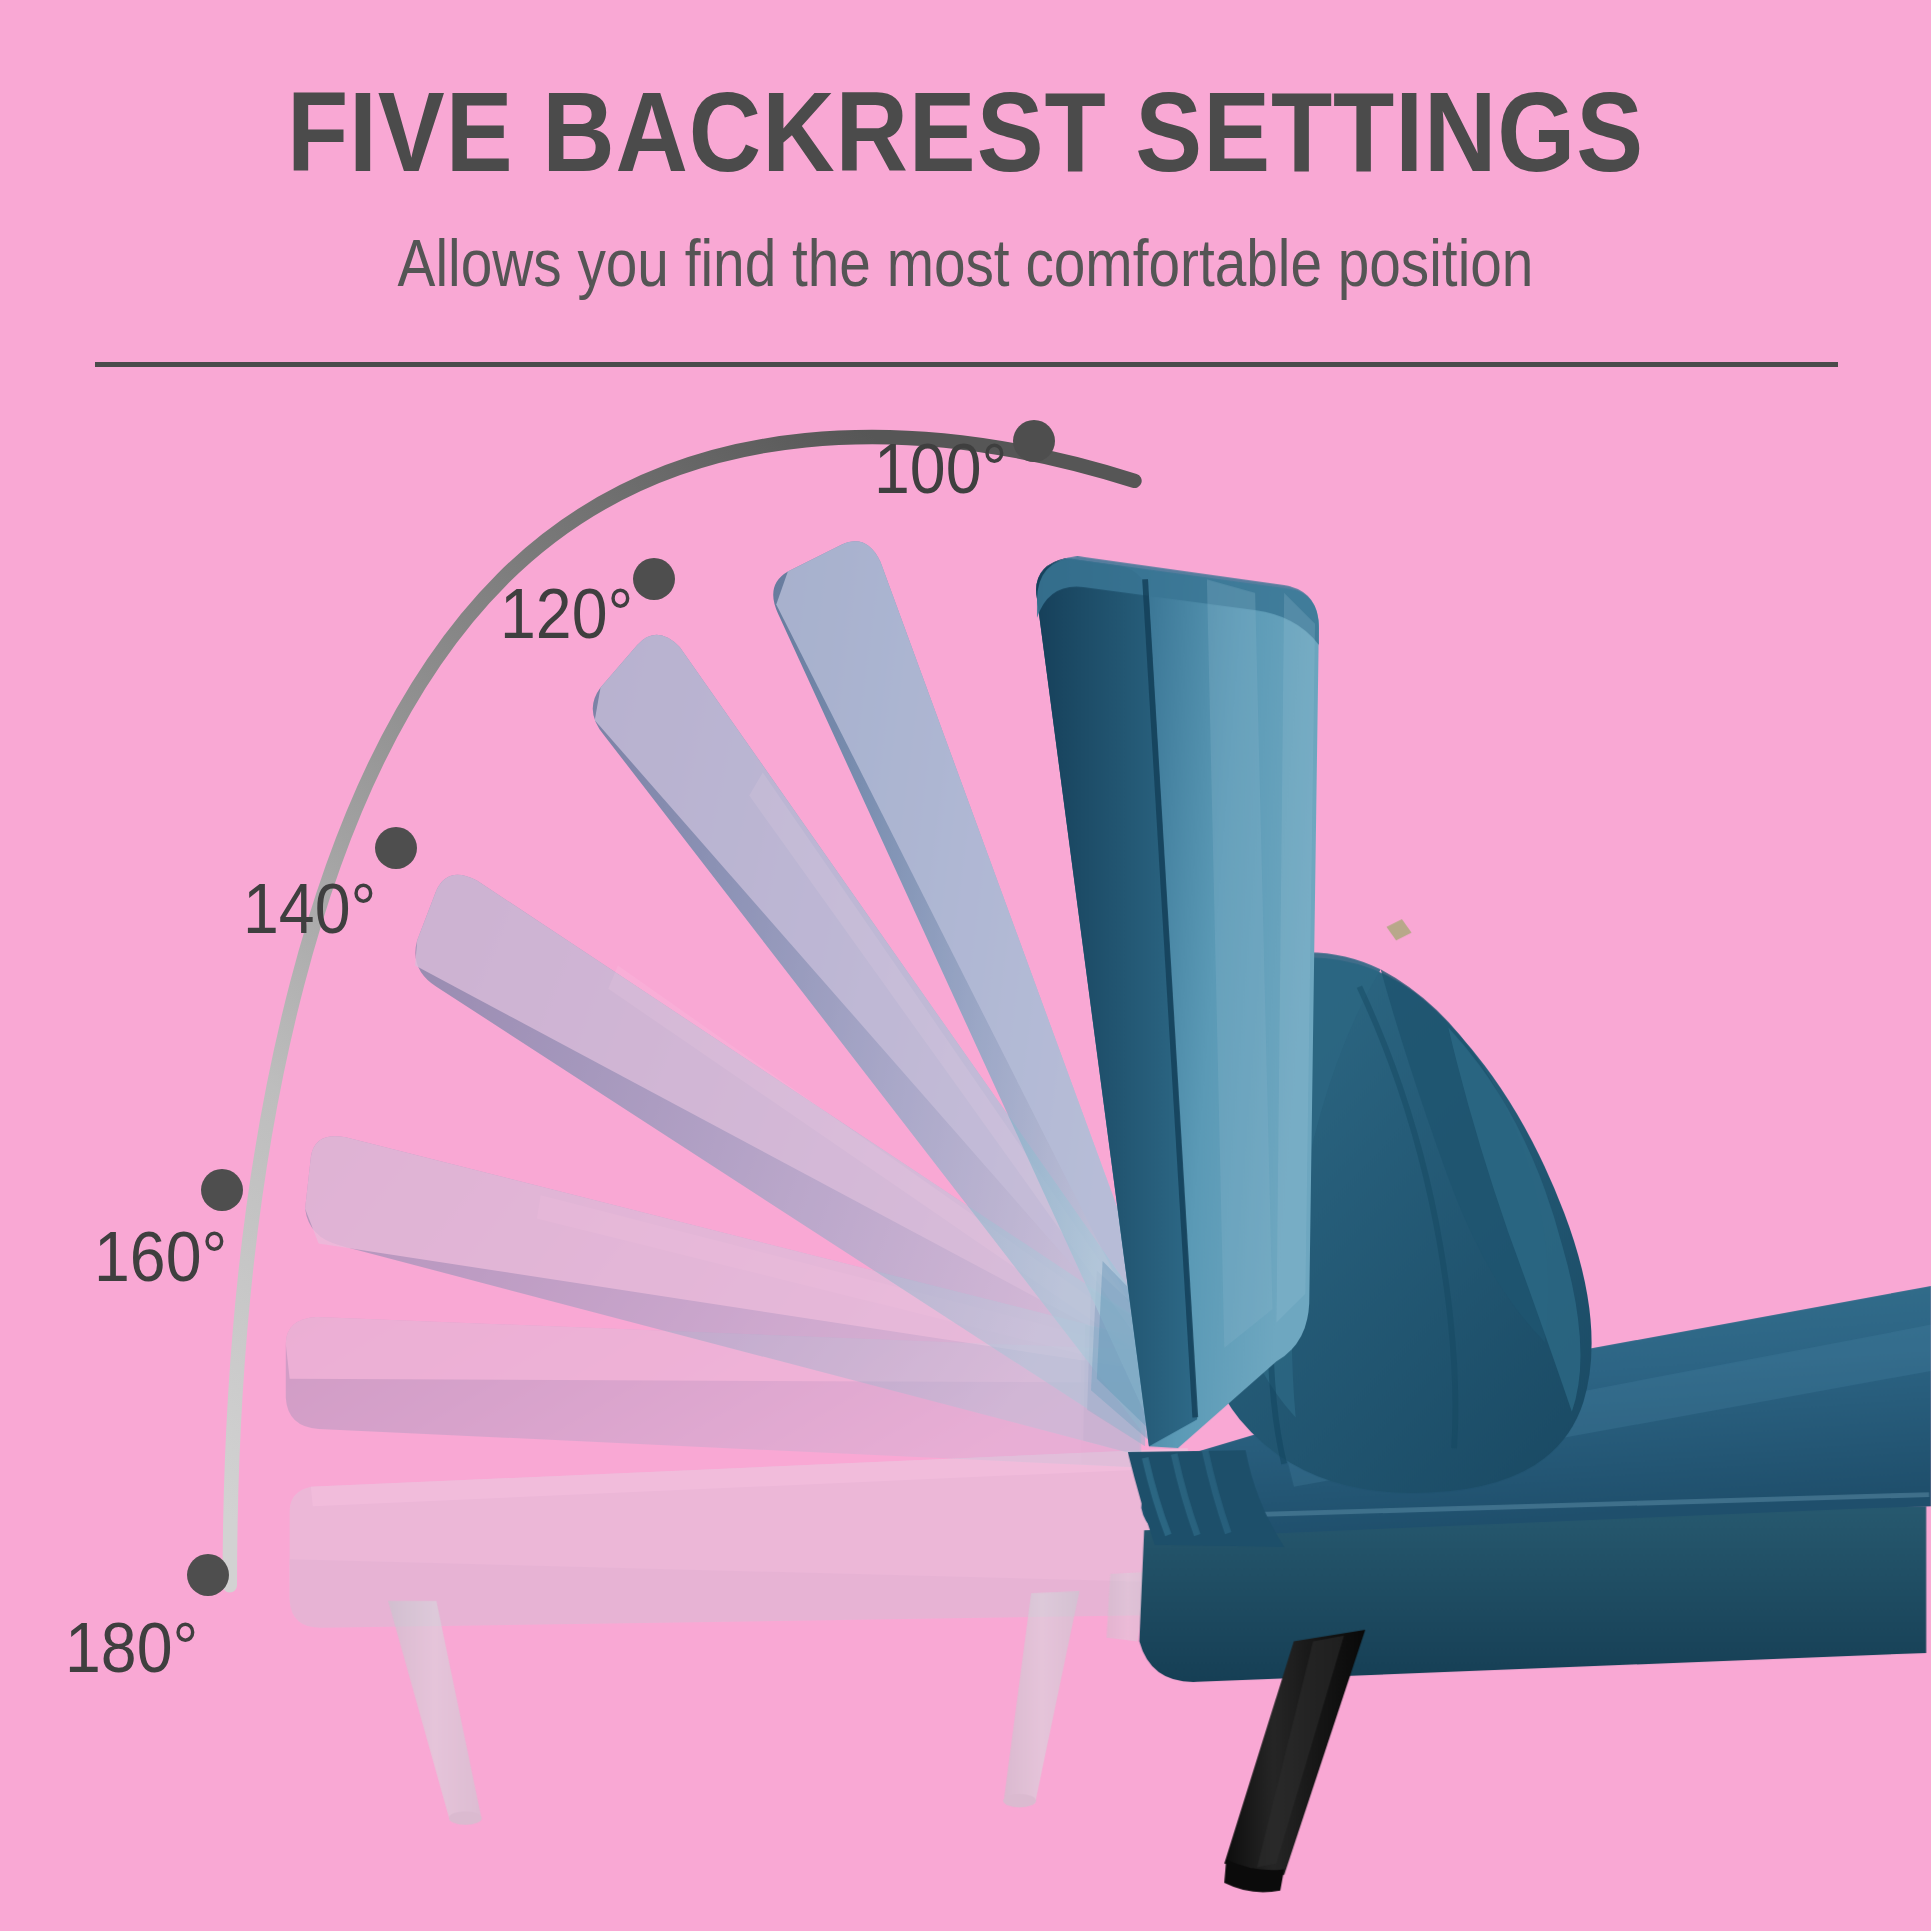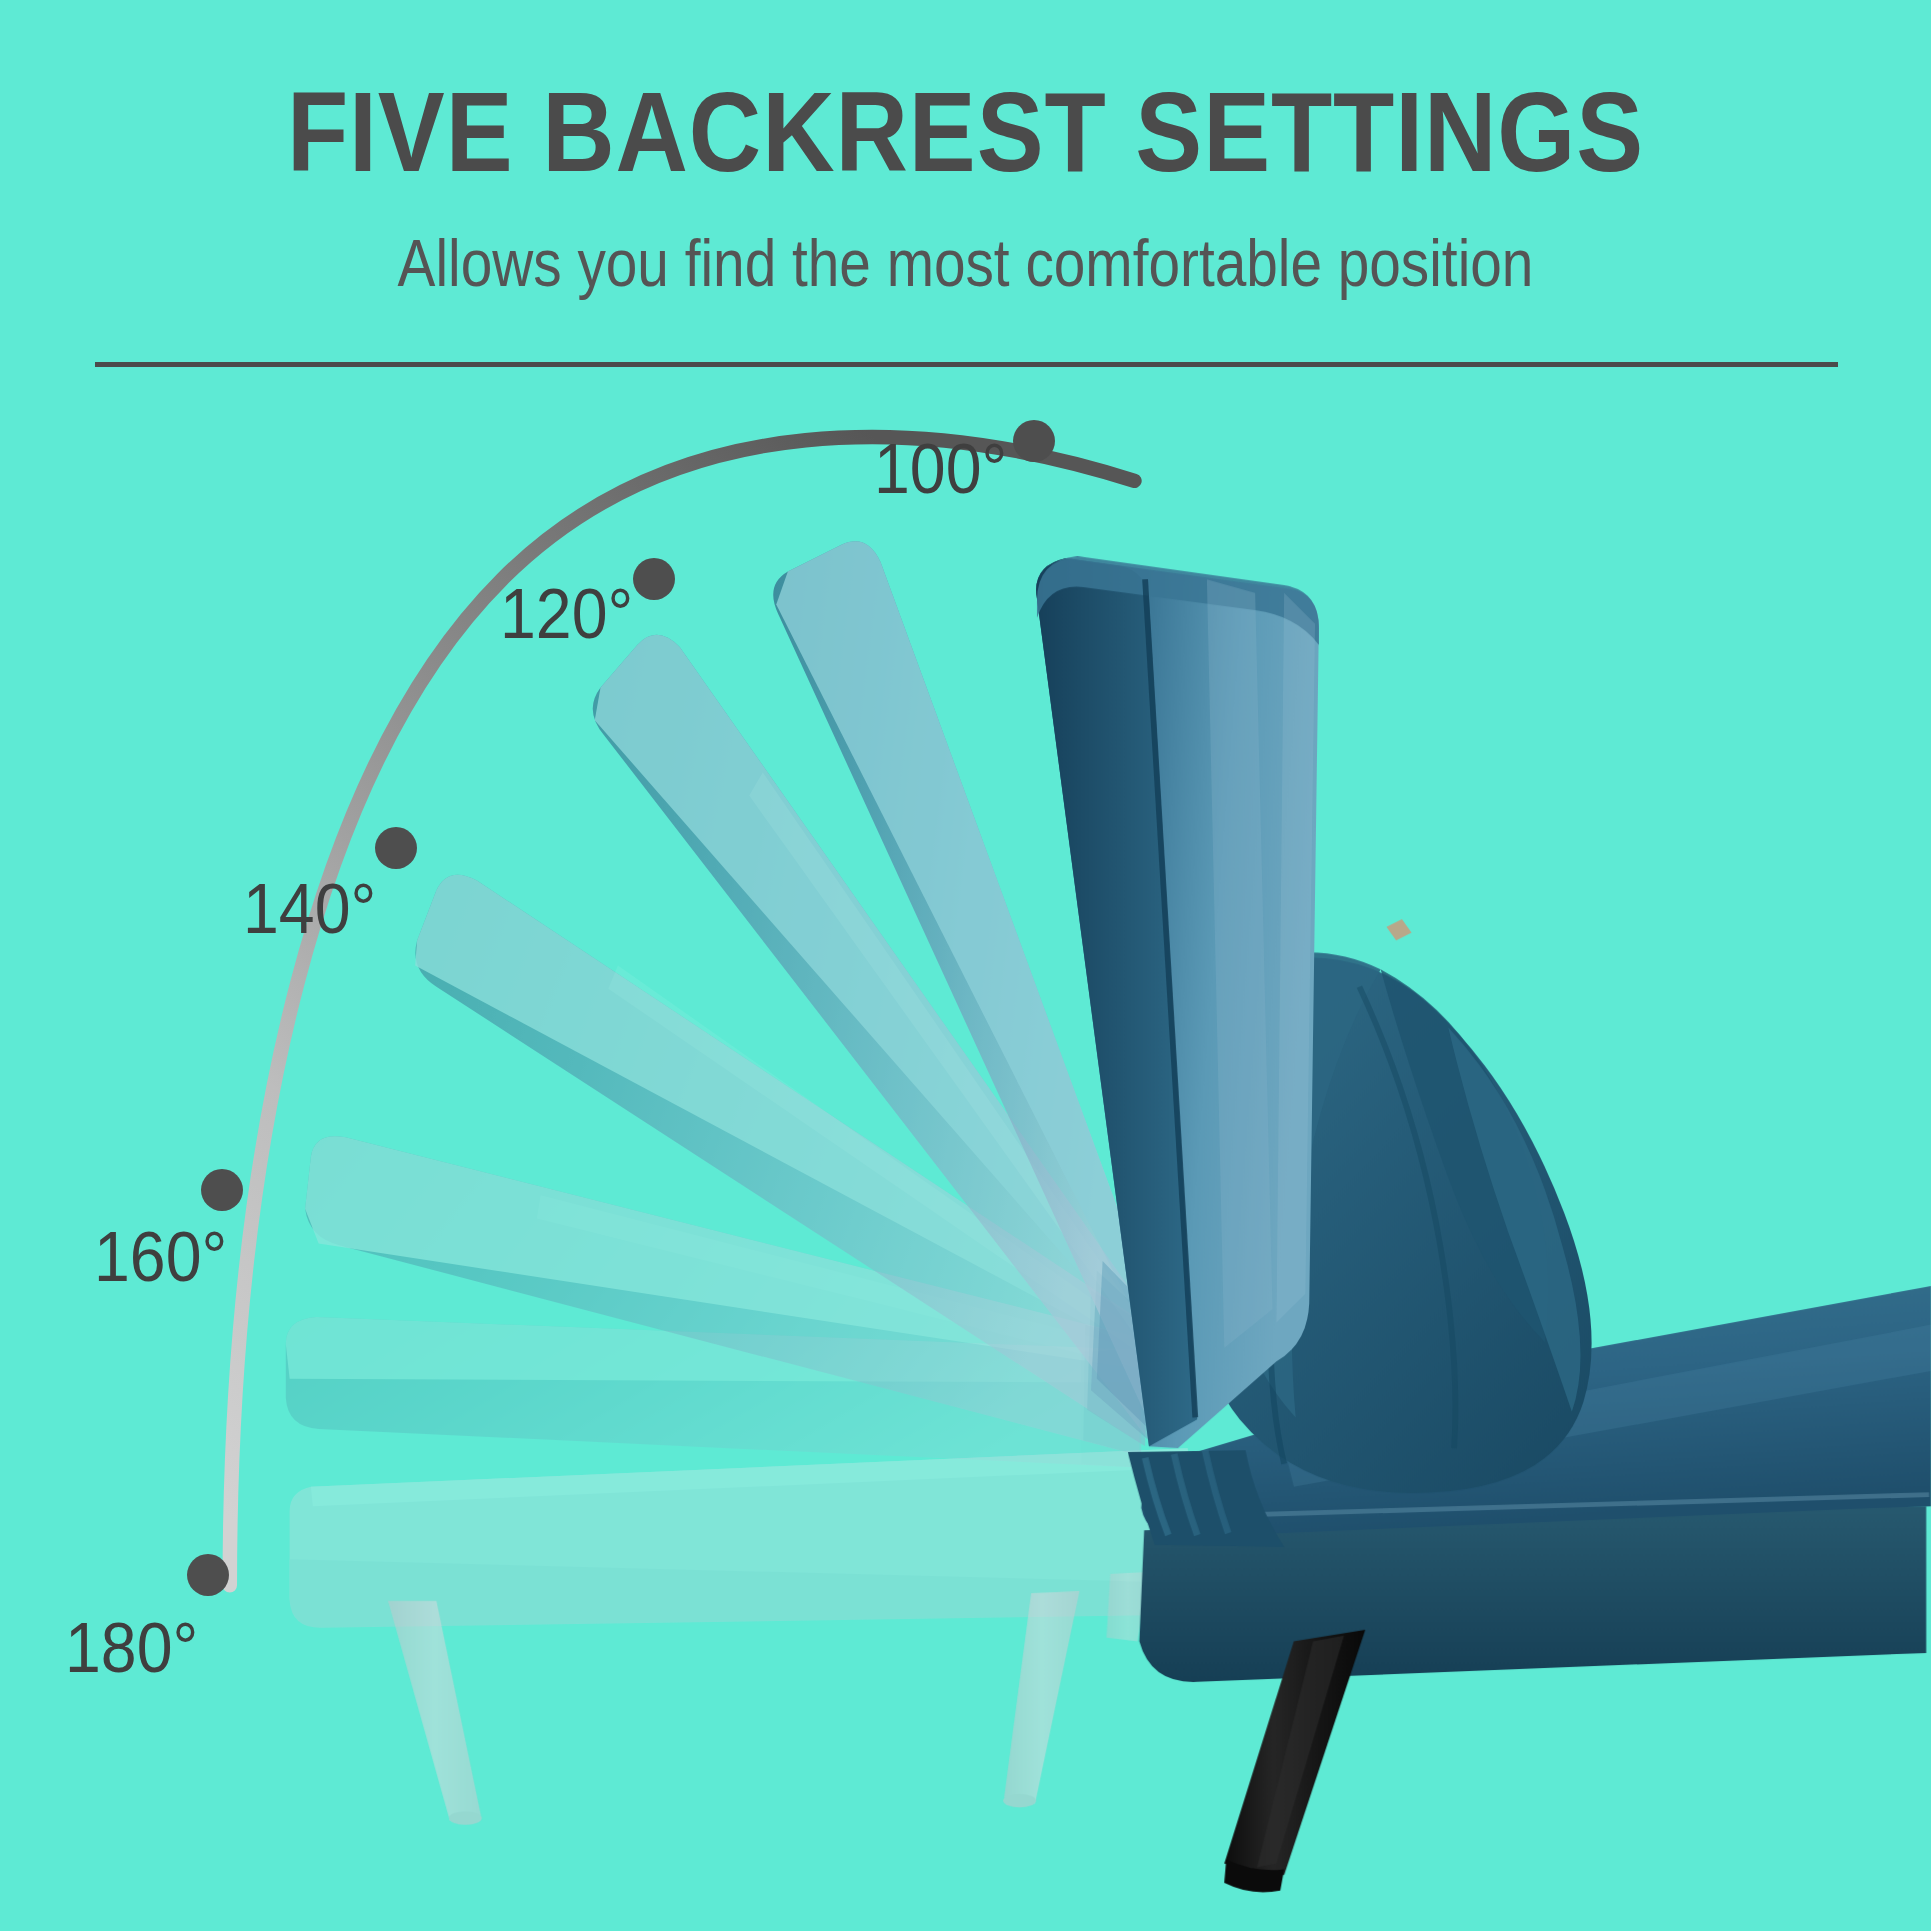--- a/index.html
+++ b/index.html
@@ -5,21 +5,21 @@
 <style>
   html, body {
     margin: 0;
     padding: 0;
     background: #ffffff;
   }
   #stage {
     position: relative;
     width: 1931px;
     height: 1931px;
-    background: #5eead4;
+    background: #f9a8d4;
     overflow: hidden;
     font-family: "Liberation Sans", sans-serif;
     -webkit-font-smoothing: antialiased;
   }
 
   
   #title {
     position: absolute;
     left: 0;
     top: 75px;

